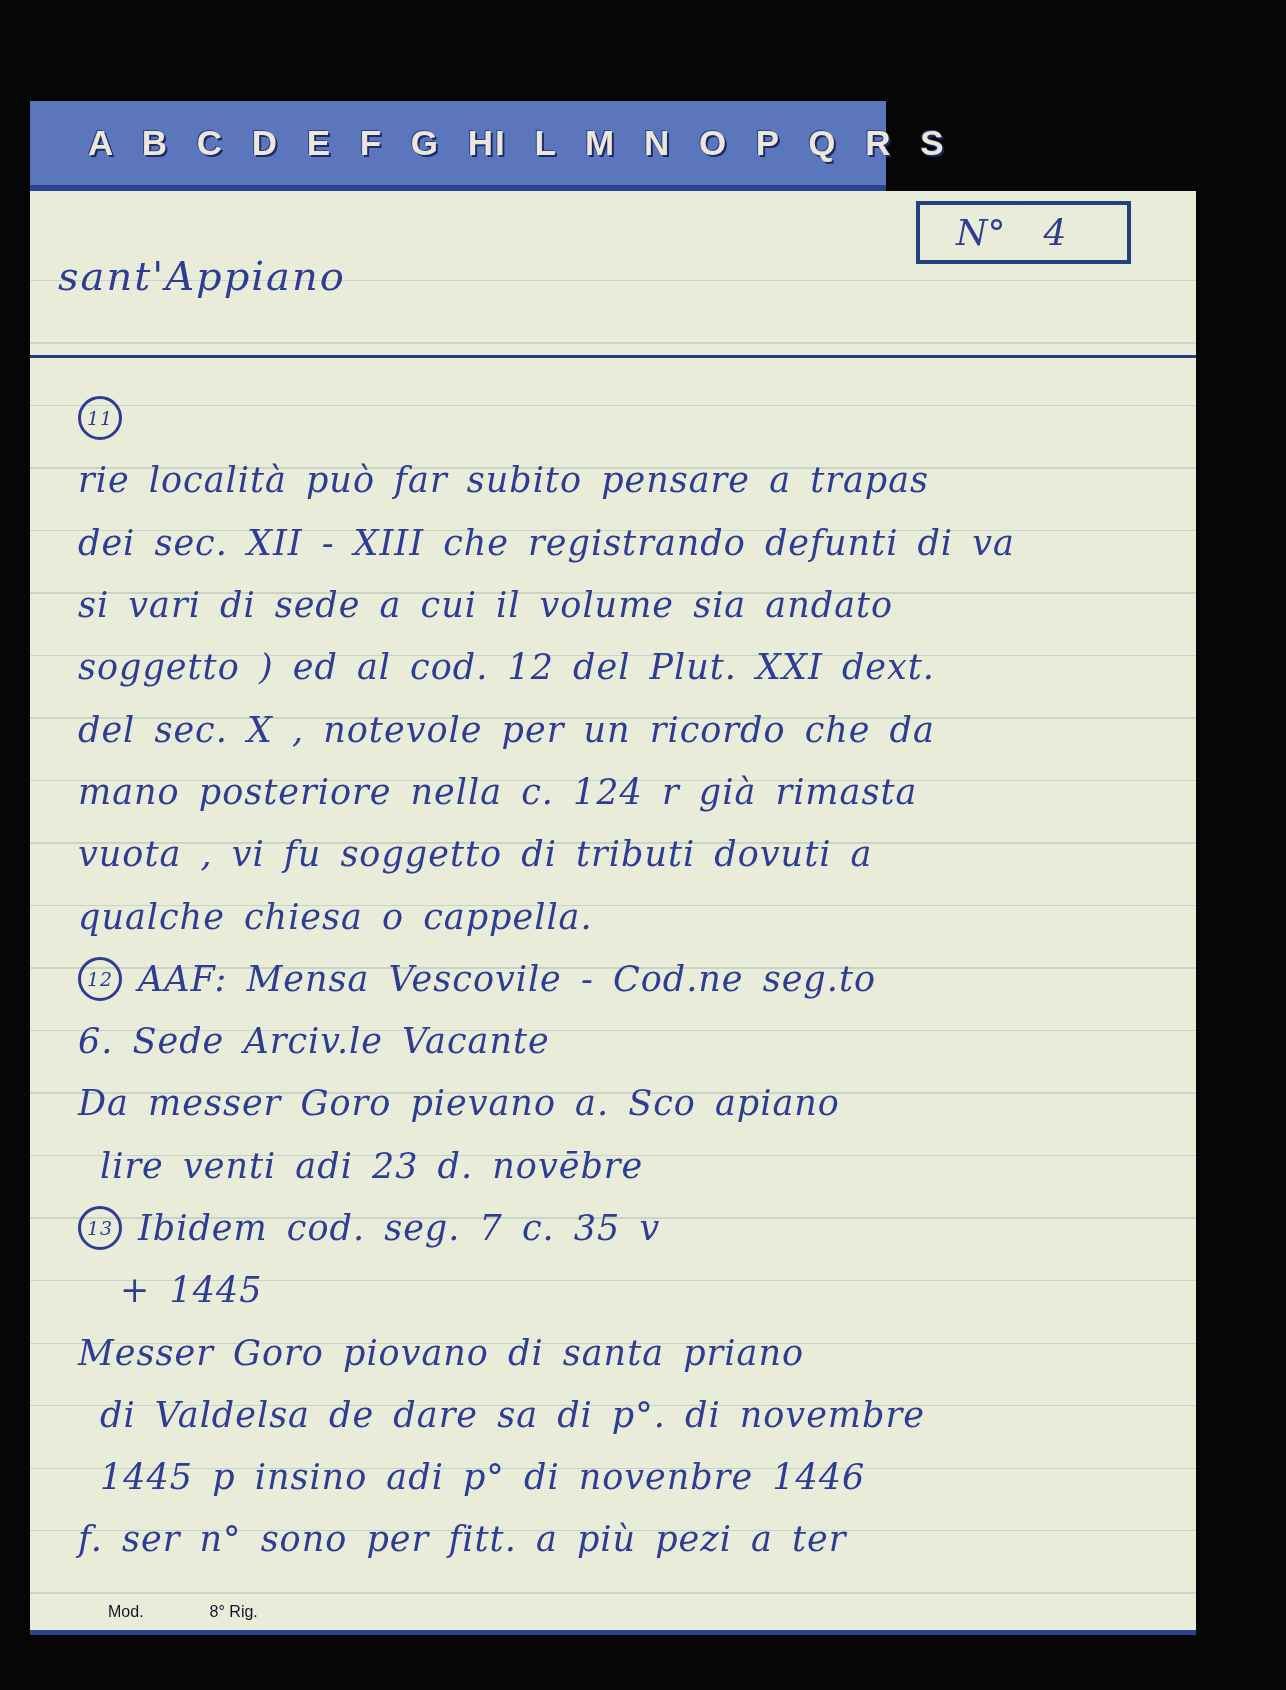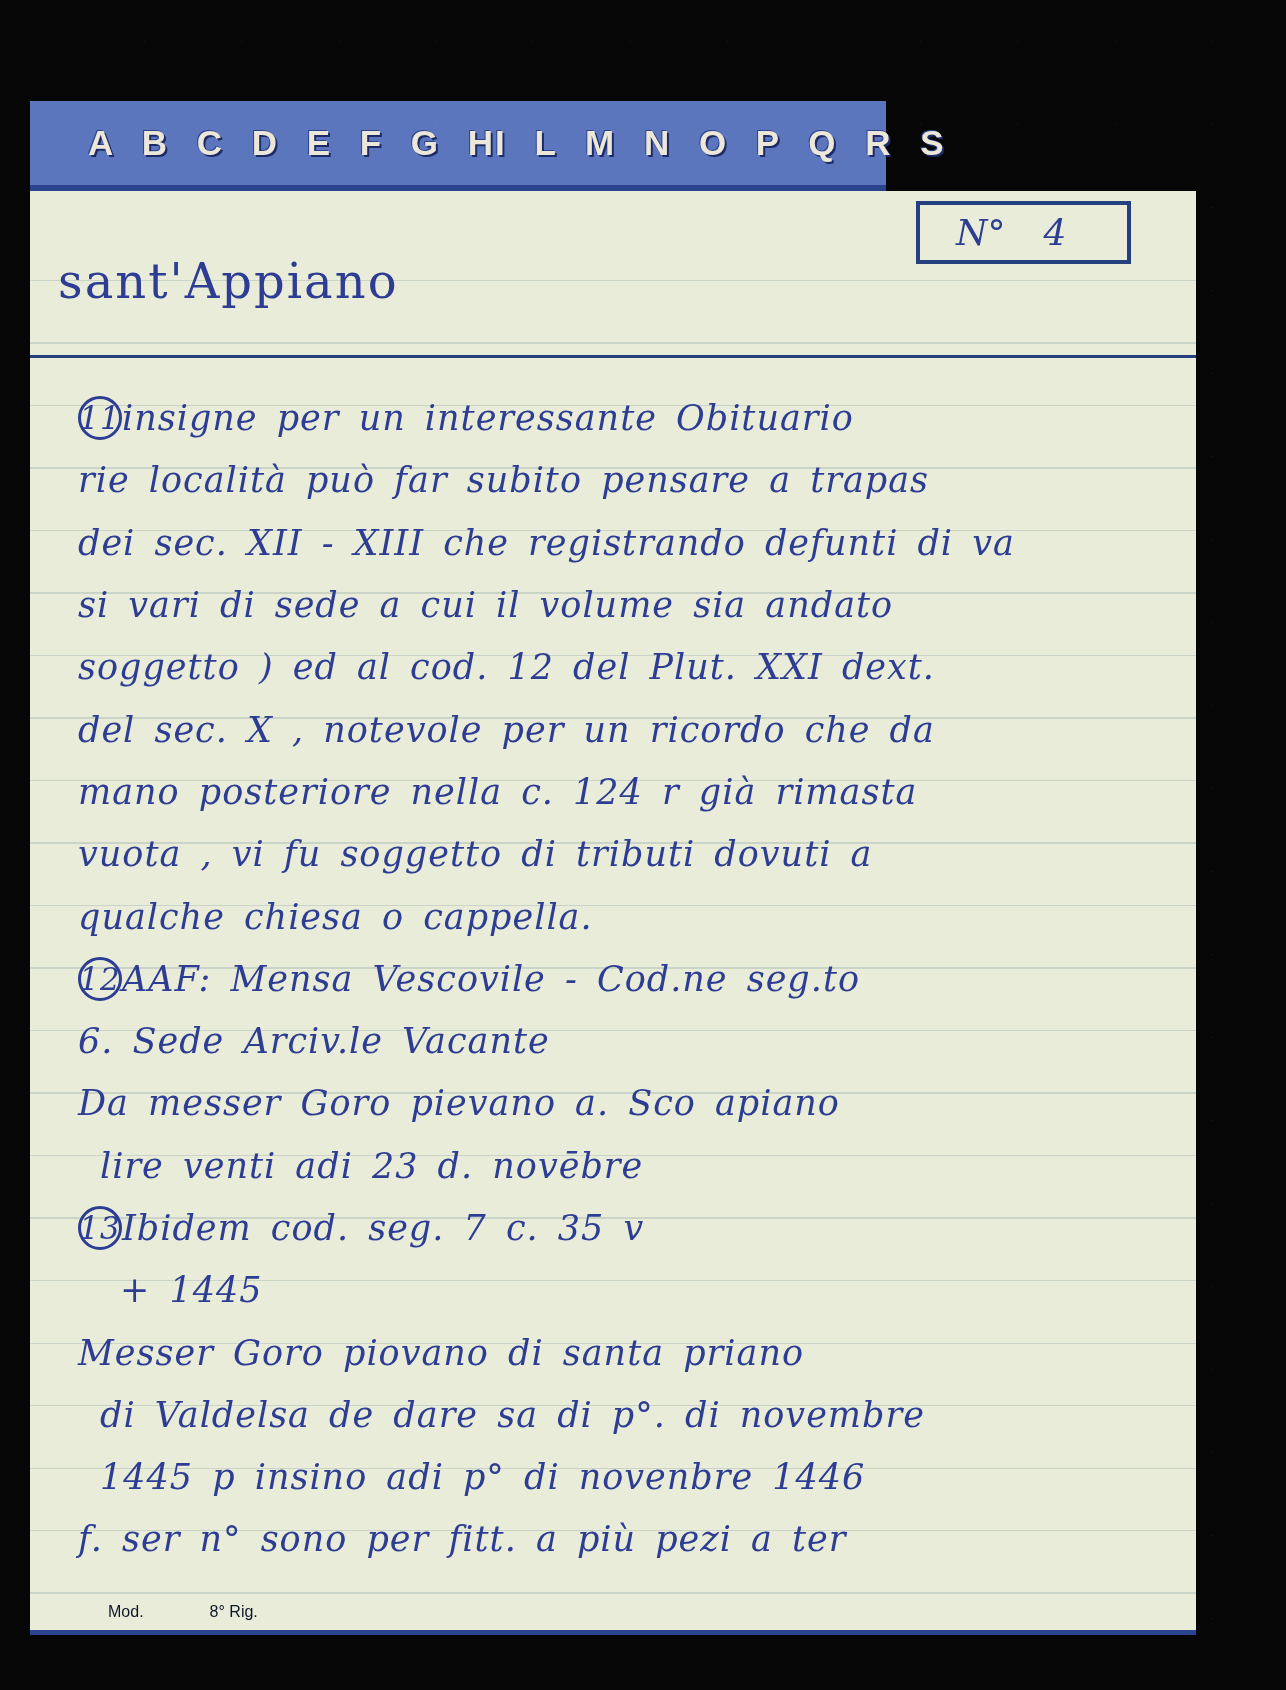--- a/index.html
+++ b/index.html
@@ -58,21 +58,22 @@
     border:4px solid #24407f;
     box-sizing:border-box;
     display:flex;align-items:center;
     padding-left:36px;
     font-style:italic;
     font-size:36px;
     gap:38px;
   }
   .card-title{
     position:absolute;left:28px;top:62px;
-    font-size:48px;
+    font-style:italic;
+    font-size:40px;
     letter-spacing:2px;
     white-space:nowrap;
   }
   .divider{
     position:absolute;left:0;right:0;top:164px;height:3px;
     background:#24407f;
   }
   
   .content{
     position:absolute;left:48px;top:196px;right:10px;
@@ -83,22 +84,22 @@
     font-size:35px;
     letter-spacing:1px;
     word-spacing:7px;
     white-space:nowrap;
     display:flex;align-items:center;
   }
   .badge{
     display:inline-flex;align-items:center;justify-content:center;
     width:44px;height:44px;
     border:3px solid #2d3d93;border-radius:50%;
-    font-size:31px;font-style:italic;
-    flex:0 0 auto;
+    font-size:19px;font-style:italic;
+    margin-right:16px;flex:0 0 auto;
     box-sizing:border-box;
   }
   .indent-sm{padding-left:22px;}
   .indent-md{padding-left:42px;}
   
   .footer-print{
     position:absolute;left:78px;top:1412px;
     font-family:"Liberation Sans", sans-serif;
     font-size:16px;
     color:#0f172a;
@@ -129,21 +130,20 @@
     <div class="divider"></div>
 
     <div class="footer-print">
       <span>Mod.</span>
       <span>8° Rig.</span>
     </div>
 
     <div class="content ink">
       <div class="hw-line">
         <span class="badge">11</span>
-        <span>insigne per un interessante Obituario</span>
       </div>
       <div class="hw-line">
         <span>rie località può far subito pensare a trapas</span>
       </div>
       <div class="hw-line">
         <span>dei sec. XII - XIII che registrando defunti di va</span>
       </div>
       <div class="hw-line">
         <span>si vari di sede a cui il volume sia andato</span>
       </div>

